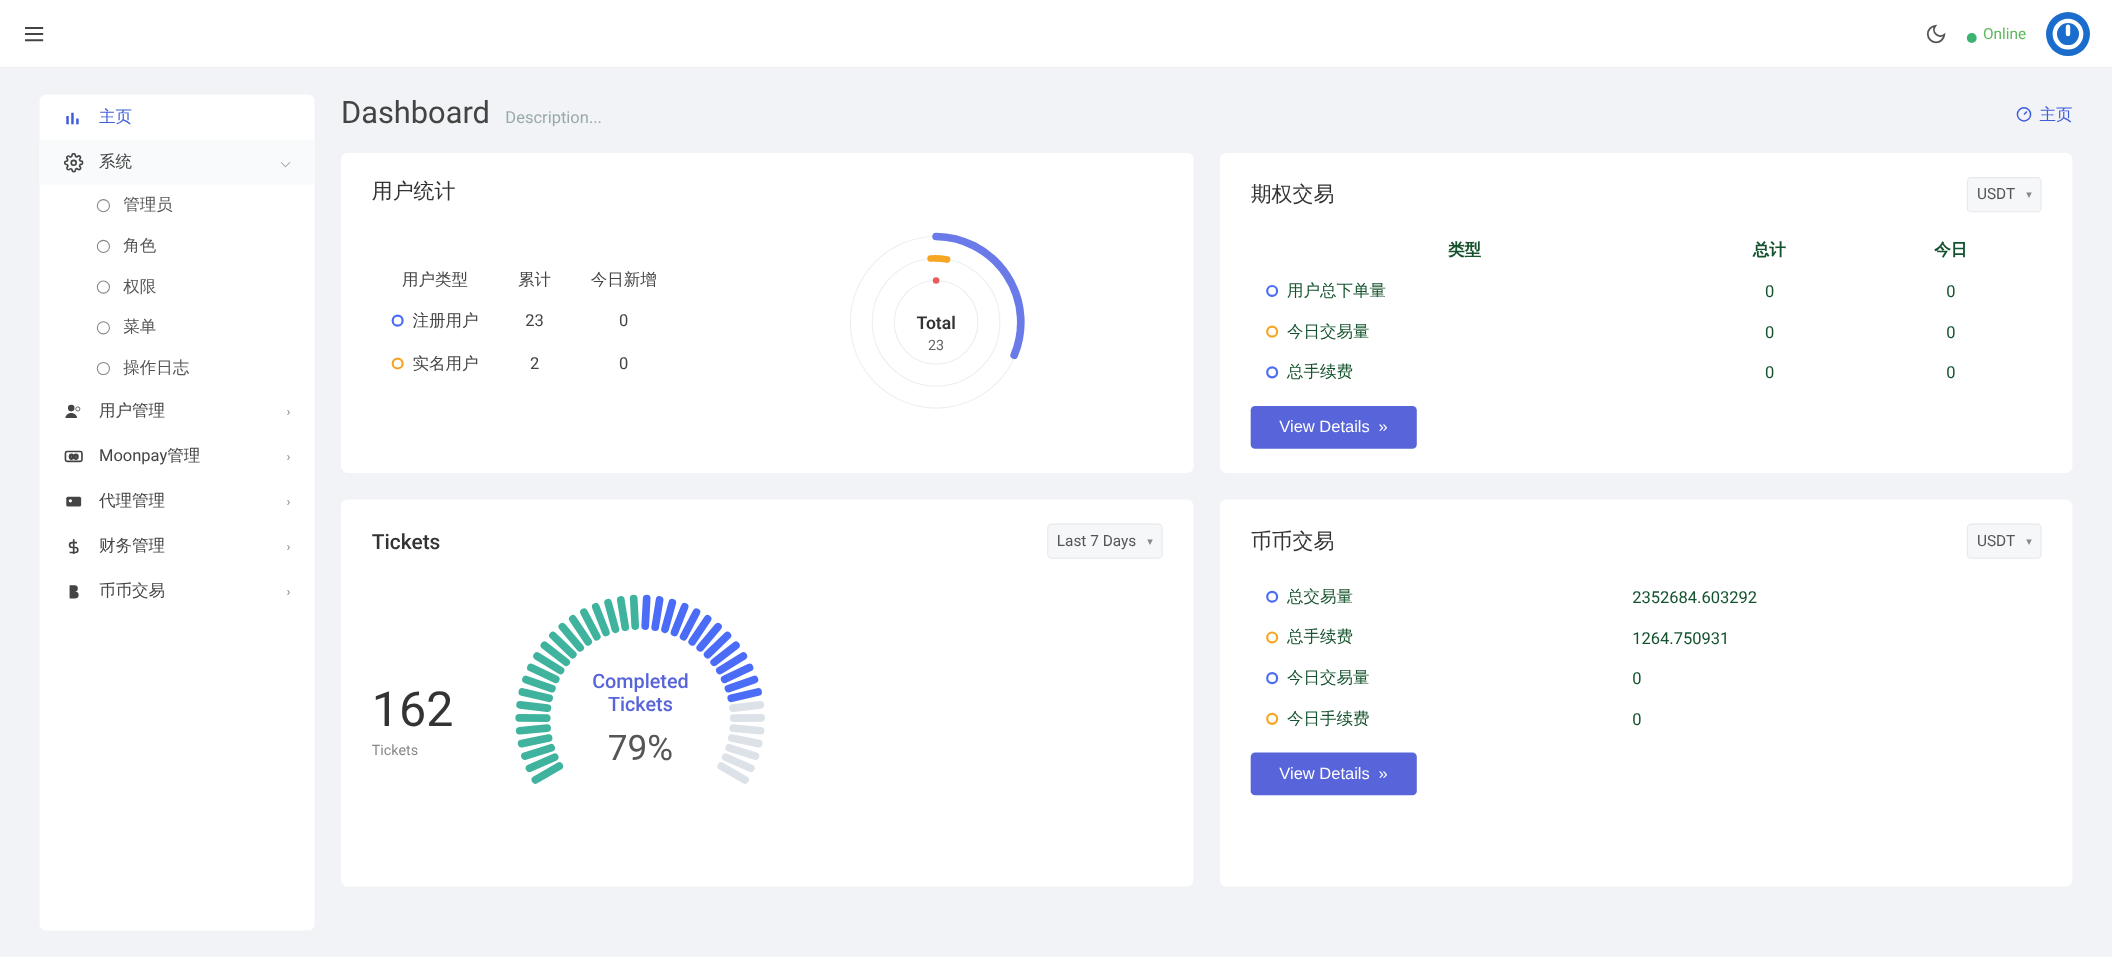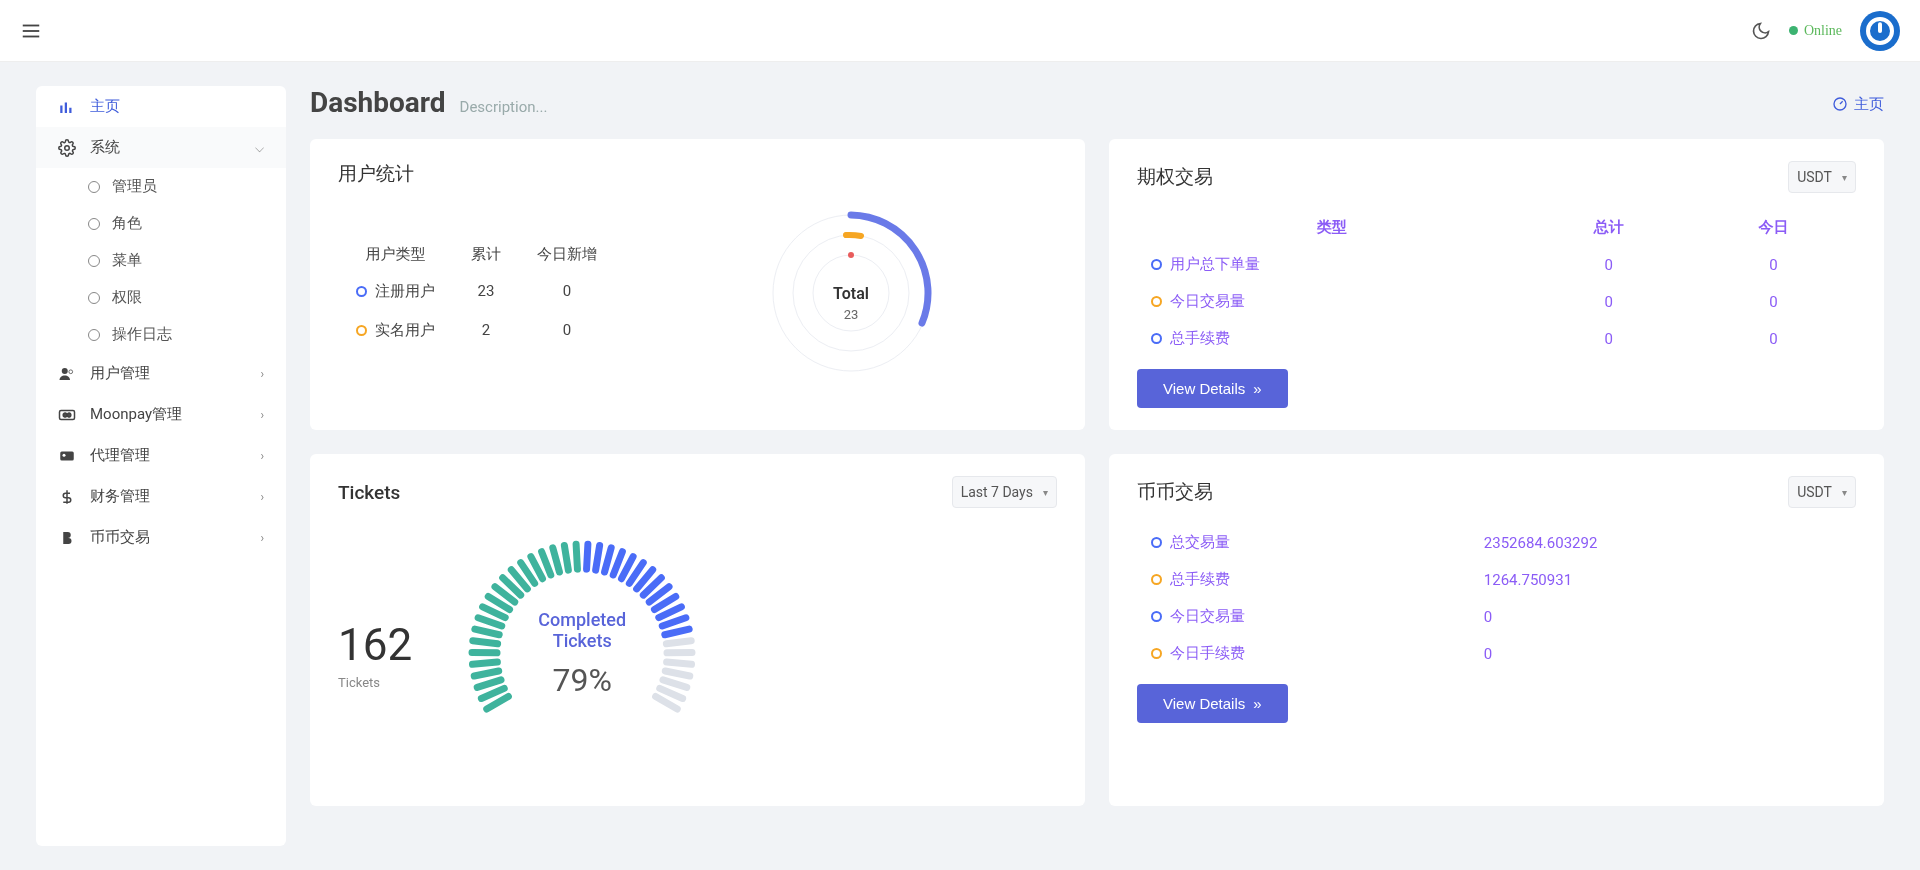--- a/index.html
+++ b/index.html
@@ -3,21 +3,21 @@
 <meta charset="utf-8">
 <style>
 * { margin: 0; padding: 0; box-sizing: border-box; }
 body { font-family: -apple-system, BlinkMacSystemFont, "Segoe UI", Roboto, sans-serif; background: #f1f3f6; color: #333; }
 
 .topbar { height: 62px; background: #fff; display: flex; align-items: center; justify-content: space-between; padding: 0 20px; border-bottom: 1px solid #eee; }
 .topbar-left { display: flex; align-items: center; }
 .hamburger { cursor: pointer; color: #444; }
 .topbar-right { display: flex; align-items: center; gap: 18px; }
 .moon-icon { color: #555; cursor: pointer; }
-.online-badge { display: flex; align-items: center; gap: 6px; color: #5bb85b; font-size: 14px; font-family: Liberation Serif, serif; }
+.online-badge { display: flex; align-items: flex-end; gap: 6px; color: #5bb85b; font-size: 14px; }
 .online-dot { width: 9px; height: 9px; background: #3cb371; border-radius: 50%; }
 .avatar { width: 40px; height: 40px; border-radius: 50%; background: #1a6dcc; display: flex; align-items: center; justify-content: center; cursor: pointer; position: relative; }
 .avatar svg { color: #fff; }
 
 .layout { display: flex; min-height: calc(100vh - 62px); padding: 24px 36px; gap: 24px; }
 
 .sidebar { width: 250px; background: #fff; border-radius: 6px; padding: 0 0 20px 0; flex-shrink: 0; overflow: hidden; }
 .logo-area { text-align: center; padding: 22px 10px 20px 10px; position: relative; }
 .logo-bg { position: absolute; top: 0; left: 0; right: 0; height: 80px; background: linear-gradient(135deg, rgba(120,180,240,0.25), rgba(180,210,250,0.1)); }
 .logo-ball { width: 36px; height: 36px; border-radius: 50%; background: #4a5fd0; margin: 10px auto 12px auto; position: relative; display: block; }
@@ -29,21 +29,21 @@
 .nav-item.expanded { background: #f9fafb; }
 .nav-item .chev { margin-left: auto; font-size: 12px; color: #888; }
 .nav-icon { width: 18px; height: 18px; display: inline-flex; align-items: center; justify-content: center; color: inherit; }
 .subnav { list-style: none; }
 .subnav-item { display: flex; align-items: center; padding: 9px 22px 9px 52px; cursor: pointer; color: #555; font-size: 15px; gap: 12px; }
 .sub-circle { width: 12px; height: 12px; border: 1.5px solid #888; border-radius: 50%; flex-shrink: 0; }
 
 .main { flex: 1; }
 .page-header { display: flex; align-items: baseline; justify-content: space-between; margin-bottom: 20px; }
 .page-title-wrap { display: flex; align-items: baseline; gap: 14px; }
-.page-title { font-size: 28px; font-weight: 700; color: #444; }
+.page-title { font-size: 28px; font-weight: 400; color: #444; }
 .page-desc { font-size: 15px; color: #9aa; }
 .breadcrumb { color: #3f5cdb; font-size: 15px; display: flex; align-items: center; gap: 6px; }
 
 .grid { display: grid; grid-template-columns: 1fr 1fr; gap: 24px; }
 .card { background: #fff; border-radius: 6px; padding: 22px 28px; }
 .card-header { display: flex; justify-content: space-between; align-items: center; margin-bottom: 16px; }
 .card-title { font-size: 19px; font-weight: 500; color: #333; }
 
 .select-box { background: #f6f7f9; border: 1px solid #e6e8ec; border-radius: 4px; padding: 7px 8px; font-size: 14px; color: #555; display: flex; align-items: center; gap: 10px; cursor: pointer; }
 .select-box .caret { font-size: 10px; color: #888; }
@@ -67,21 +67,21 @@
 .big-number { font-size: 44px; font-weight: 400; color: #333; }
 .big-label { font-size: 13px; color: #888; margin-top: 4px; }
 
 .gauge-area { display: flex; align-items: center; gap: 40px; }
 .gauge { position: relative; width: 260px; height: 260px; }
 .gauge-center { position: absolute; top: 50%; left: 50%; transform: translate(-50%, -50%); text-align: center; }
 .gauge-label { color: #5864d9; font-size: 18px; font-weight: 500; }
 .gauge-pct { font-size: 32px; color: #555; margin-top: 10px; }
 
 .trade-table { width: 100%; border-collapse: collapse; }
-.trade-table th, .trade-table td { padding: 9px 14px; font-size: 15px; color: #8b5cf6; text-align: center; }
+.trade-table th, .trade-table td { padding: 9px 14px; font-size: 15px; color: #14532d; text-align: center; }
 .trade-table .row-label { text-align: left; }
 
 svg { display: block; }
 </style>
 </head>
 <body>
 
 <div class="topbar">
   <div class="topbar-left">
     <span class="hamburger">
@@ -139,25 +139,25 @@
           <li class="subnav-item">
             <span class="sub-circle"></span>
             <span>管理员</span>
           </li>
           <li class="subnav-item">
             <span class="sub-circle"></span>
             <span>角色</span>
           </li>
           <li class="subnav-item">
             <span class="sub-circle"></span>
-            <span>菜单</span>
+            <span>权限</span>
           </li>
           <li class="subnav-item">
             <span class="sub-circle"></span>
-            <span>权限</span>
+            <span>菜单</span>
           </li>
           <li class="subnav-item">
             <span class="sub-circle"></span>
             <span>操作日志</span>
           </li>
         </ul>
         <li class="nav-item">
           <span class="nav-icon">
             <svg width="18" height="18" viewBox="0 0 24 24" fill="currentColor">
               <circle cx="9" cy="8" r="4"></circle>

